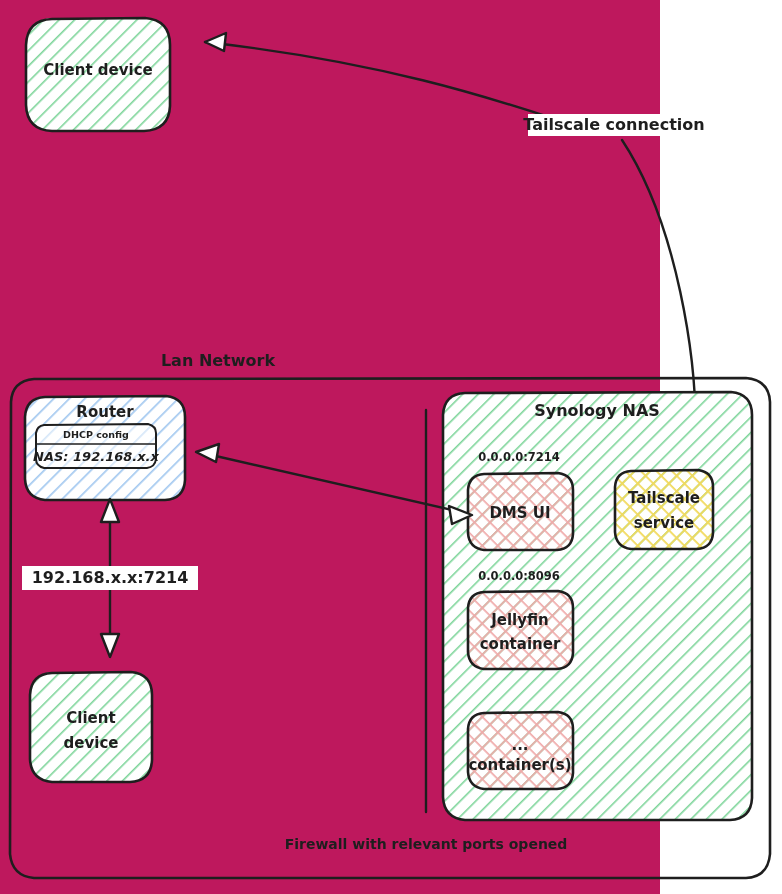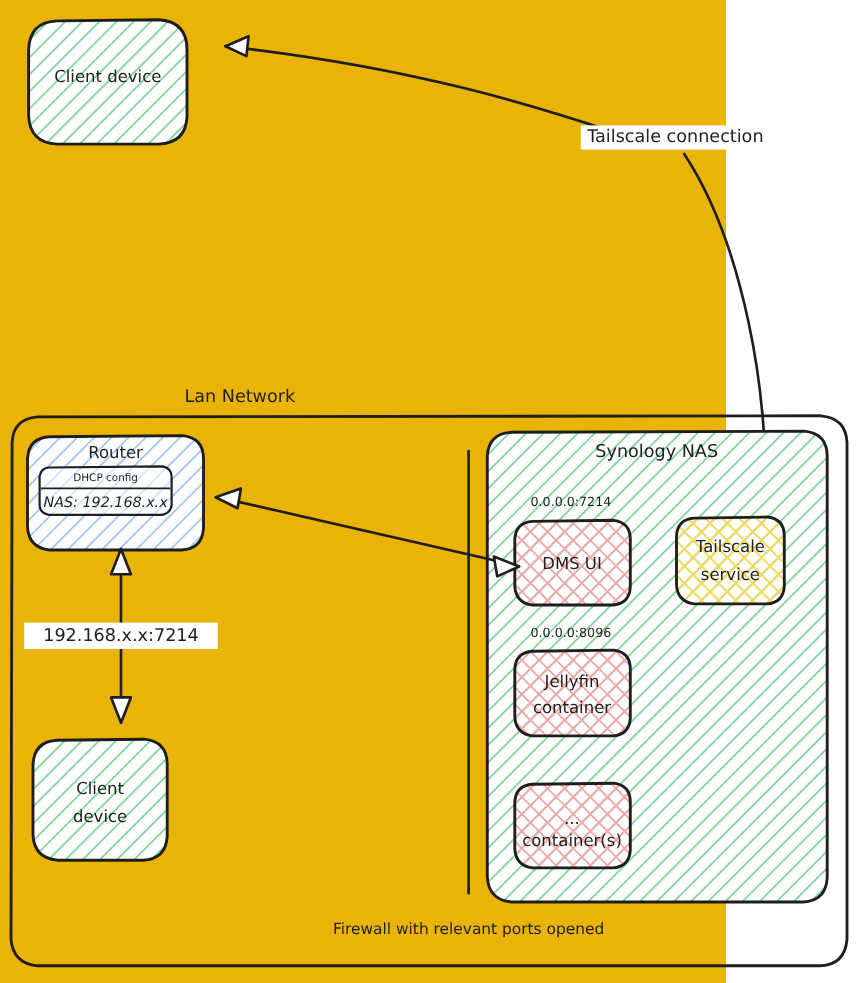--- a/index.html
+++ b/index.html
@@ -10,21 +10,22 @@
   body {
     width: 782px;
     height: 894px;
     font-family: "DejaVu Sans", sans-serif;
     overflow: hidden;
   }
   #diagram-root {
     position: relative;
     width: 660px;
     height: 894px;
-    background: #eab308;
+    background: #be185d;
+    font-weight: bold;
   }
   svg.canvas {
     position: absolute;
     left: 0;
     top: 0;
     width: 782px;
     height: 894px;
   }
   .node-label,
   .edge-label,

